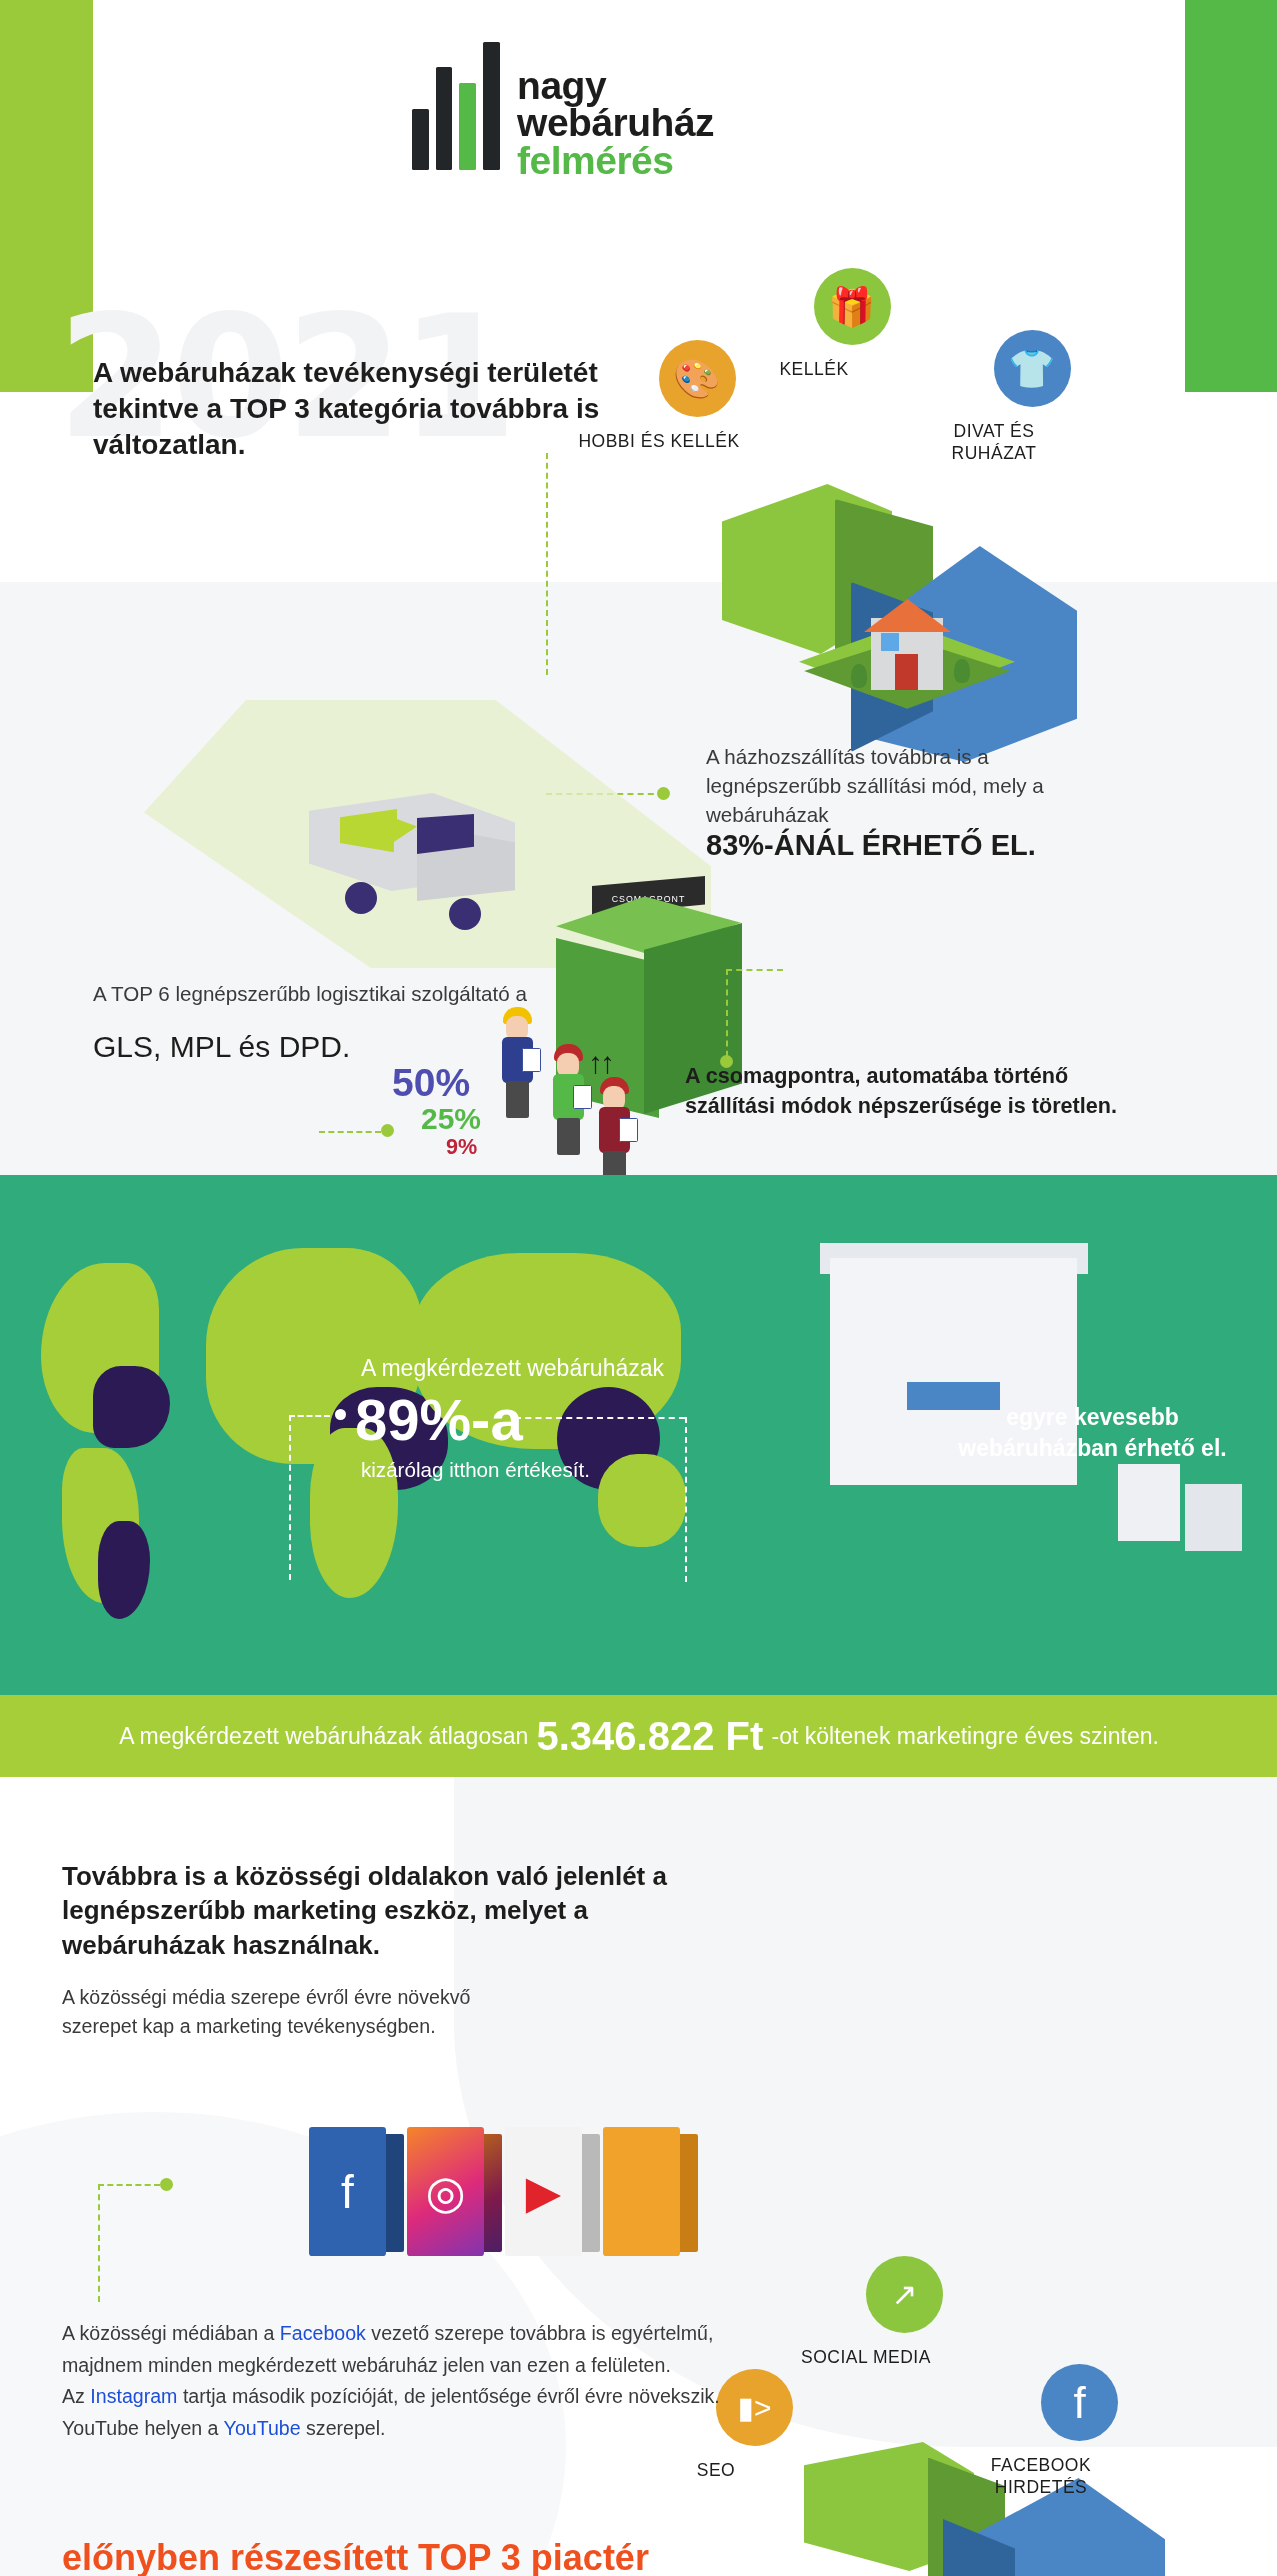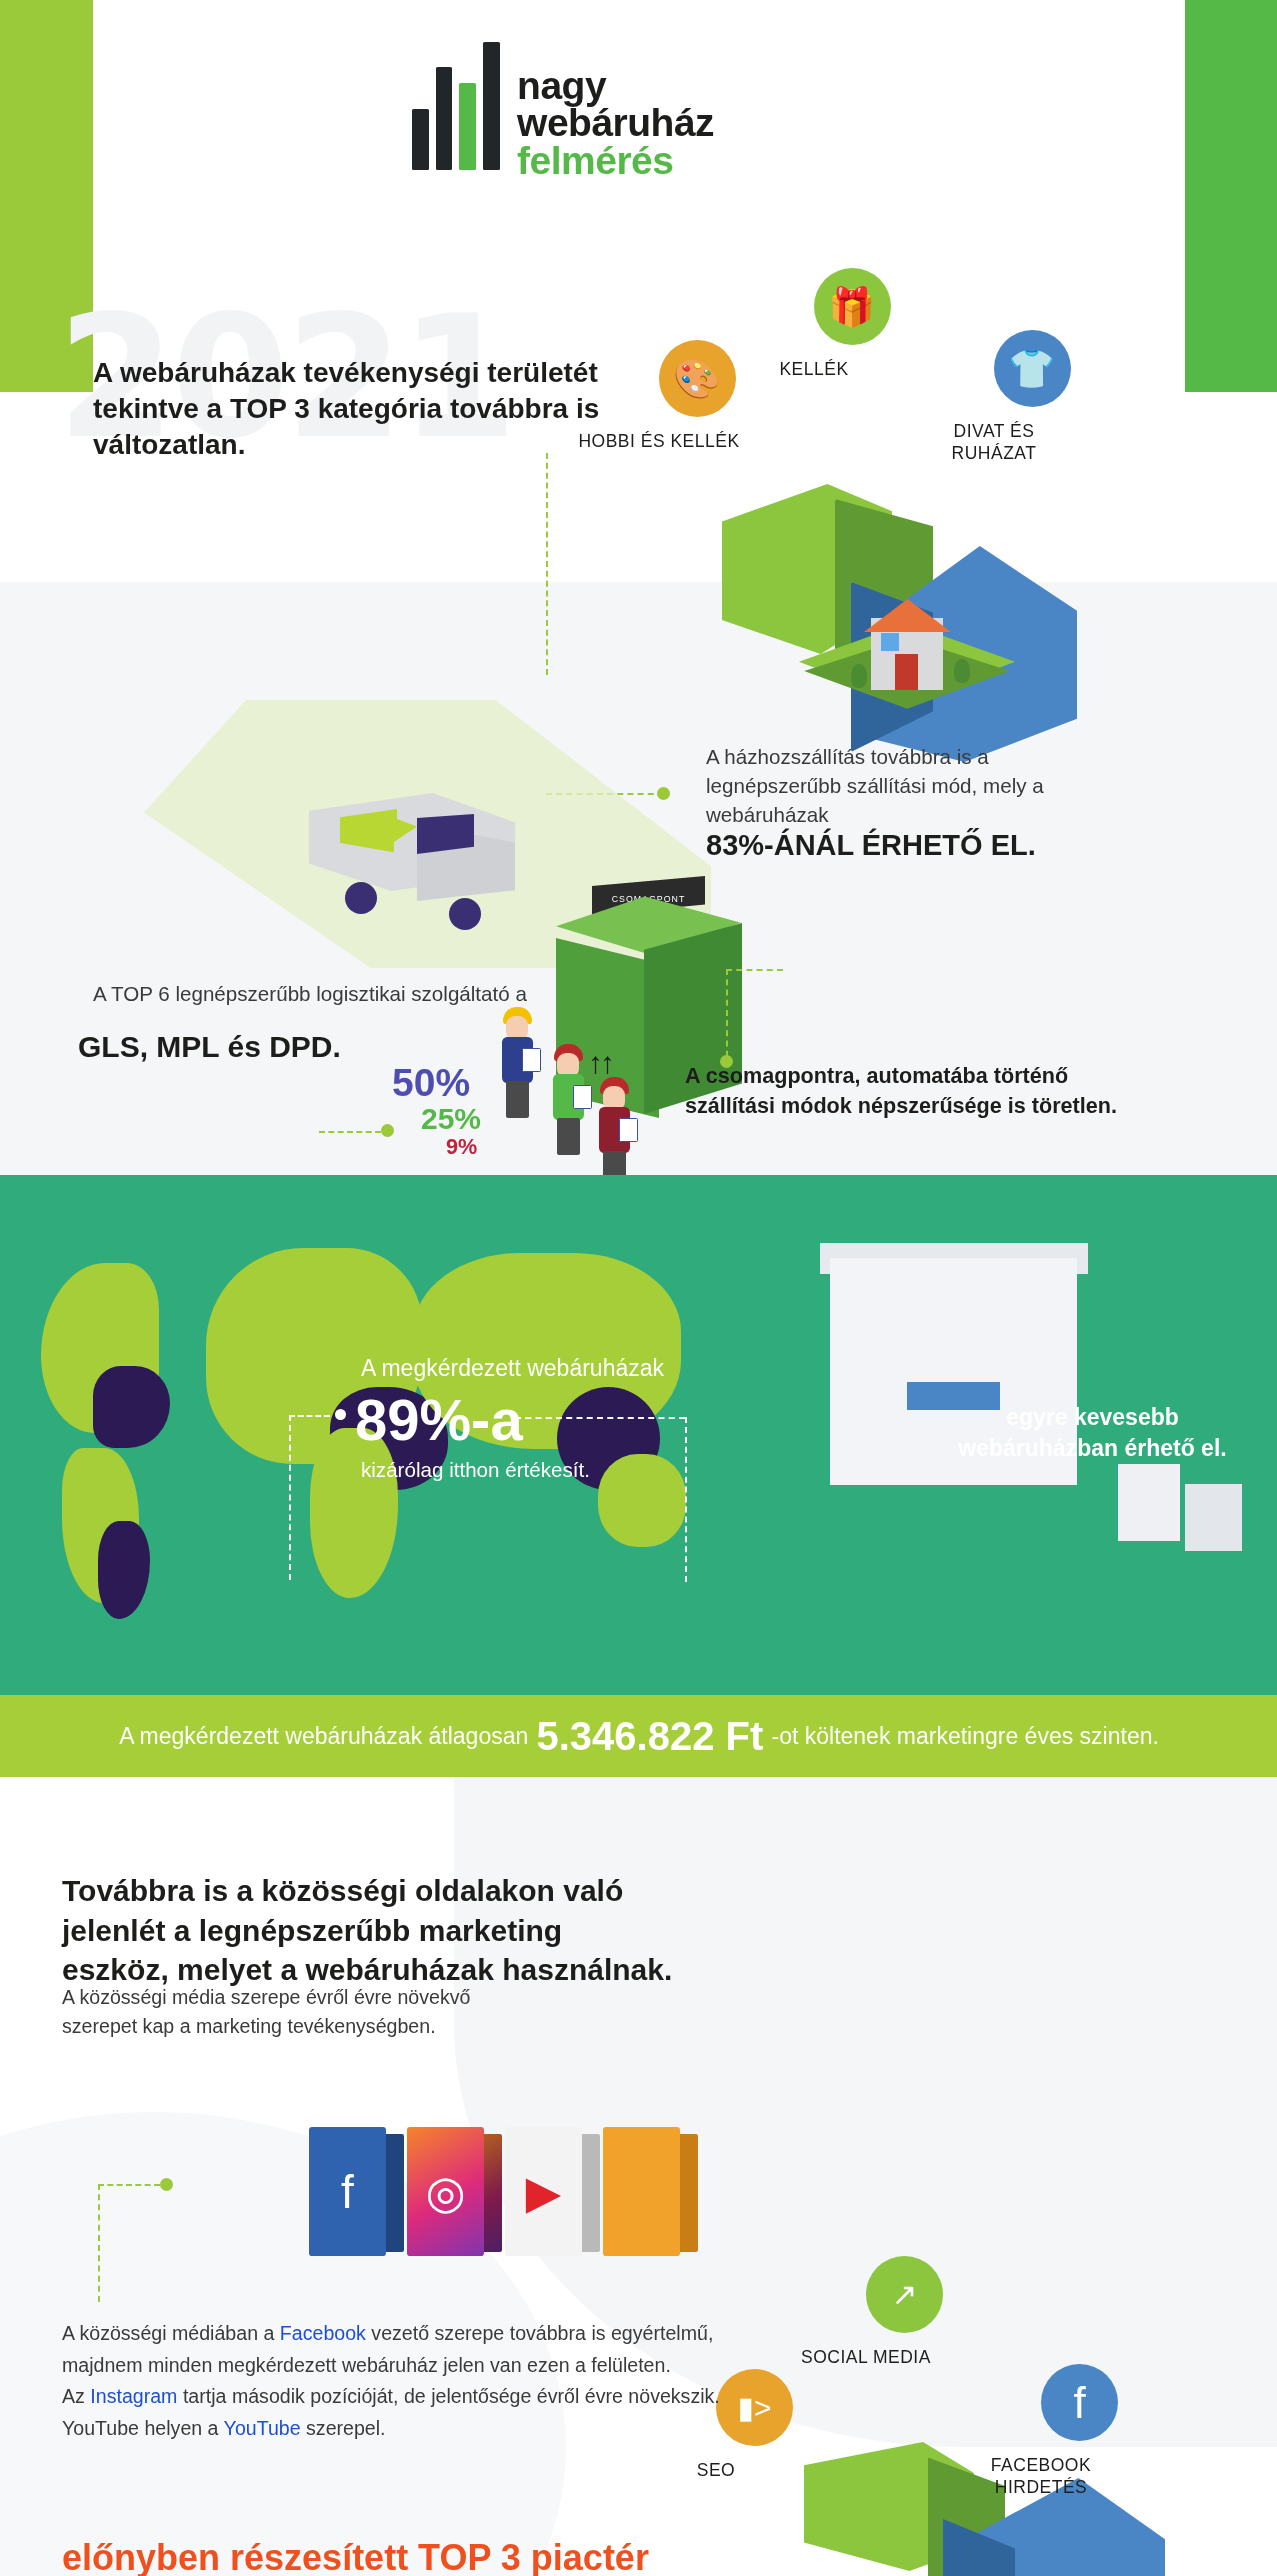--- a/index.html
+++ b/index.html
@@ -89,21 +89,21 @@
      clip-path:polygon(0 18%, 60% 0, 100% 30%, 100% 82%, 40% 100%, 0 72%); }
   .van .cabin { position:absolute; left:170px; top:62px; width:98px; height:77px; background:#cfd0d4;
      clip-path:polygon(0 0, 100% 24%, 100% 86%, 0 100%); }
   .van .win { position:absolute; left:170px; top:52px; width:57px; height:40px; background:#3b2f73;
      clip-path:polygon(0 10%, 100% 0, 100% 82%, 0 100%); }
   .van .arrow { position:absolute; left:93px; top:47px; width:77px; height:46px; background:#b9d733;
      clip-path:polygon(0 18%, 74% 0, 74% 22%, 100% 38%, 70% 72%, 70% 94%, 0 74%); }
   .van .wheel { position:absolute; width:32px; height:32px; border-radius:50%; background:#3b2f73; }
 
   .logiTxt { position:absolute; left:93px; top:979px; width:464px; font-size:20.6px; line-height:1.42; color:#3a3a3a; }
-  .logiBold { position:absolute; left:78px; top:1030px; font-size:30px; font-weight:700; color:#1d1d1b; }
+  .logiBold { position:absolute; left:93px; top:1030px; font-size:30px; font-weight:400; color:#1d1d1b; }
 
   .pctStack { position:absolute; left:392px; top:1061px; }
   .pctStack .p50 { font-size:39px; font-weight:800; color:#4e4eb0; }
   .pctStack .p25 { font-size:30px; font-weight:800; color:#55b948; margin-left:29px; margin-top:-3.1px; }
   .pctStack .p9  { font-size:21.6px; font-weight:800; color:#c0243a; margin-left:54px; margin-top:-2.1px; }
 
   .pkgTxt { position:absolute; left:685px; top:1061px; width:448px; font-size:21.6px; font-weight:800;
      line-height:1.38; color:#1d1d1b; }
 
   .pkgBox { position:absolute; left:556px; top:876px; width:185px; height:268px; }
@@ -154,21 +154,21 @@
   .s3 { position:absolute; left:0; top:1695px; width:1278px; height:82px; background:#a6ce39;
         display:flex; align-items:center; justify-content:center; gap:8.2px; color:#fff; }
   .s3 .small { font-size:23px; }
   .s3 .big { font-size:40px; font-weight:800; }
 
   
   .s4 { position:absolute; left:0; top:1777px; width:1278px; height:871px; background:#ffffff; overflow:hidden; }
   .s4 .wash { position:absolute; right:-103px; top:-103px; width:927px; height:773px; background:#f5f6f8;
      border-radius:0 0 0 55%; }
   .s4 .wash2 { position:absolute; left:-258px; top:335px; width:824px; height:670px; background:#f7f8f9; border-radius:50%; }
-  .s4 .h1 { position:absolute; left:62px; top:82px; width:613px; font-size:30px; font-weight:800; line-height:1.32;margin-top:12px; }
+  .s4 .h1 { position:absolute; left:62px; top:82px; width:613px; font-size:26px; font-weight:800; line-height:1.32; }
   .s4 .p1 { position:absolute; left:62px; top:206px; width:464px; font-size:19.6px; line-height:1.46; color:#3a3a3a; }
   .s4 .p2 { position:absolute; left:62px; top:541px; width:1030px; font-size:19.6px; line-height:1.62; color:#3a3a3a; }
   .s4 .p2 b { font-weight:400; color:#1d4ed8; }
   .s4 .ctaA { position:absolute; left:62px; top:721px; width:1082px; font-size:25px; font-weight:800; color:#f0501e; }
   .s4 .ctaB { position:absolute; left:62px; top:760px; width:1082px; font-size:36px; font-weight:800; color:#f0501e; }
 
   #coin-seo { left:716px; top:592px; }
   #coin-seo .disc { background:#e8a32c; }
   #coin-seo .disc::after { background:#a8762a; }
   #coin-social { left:866px; top:479px; }

